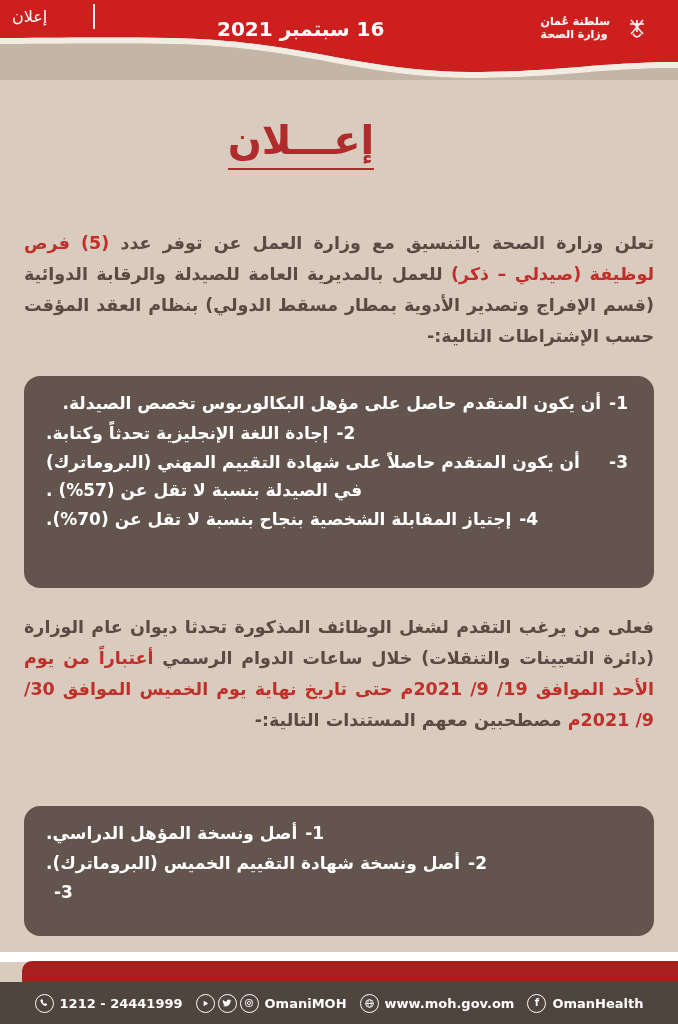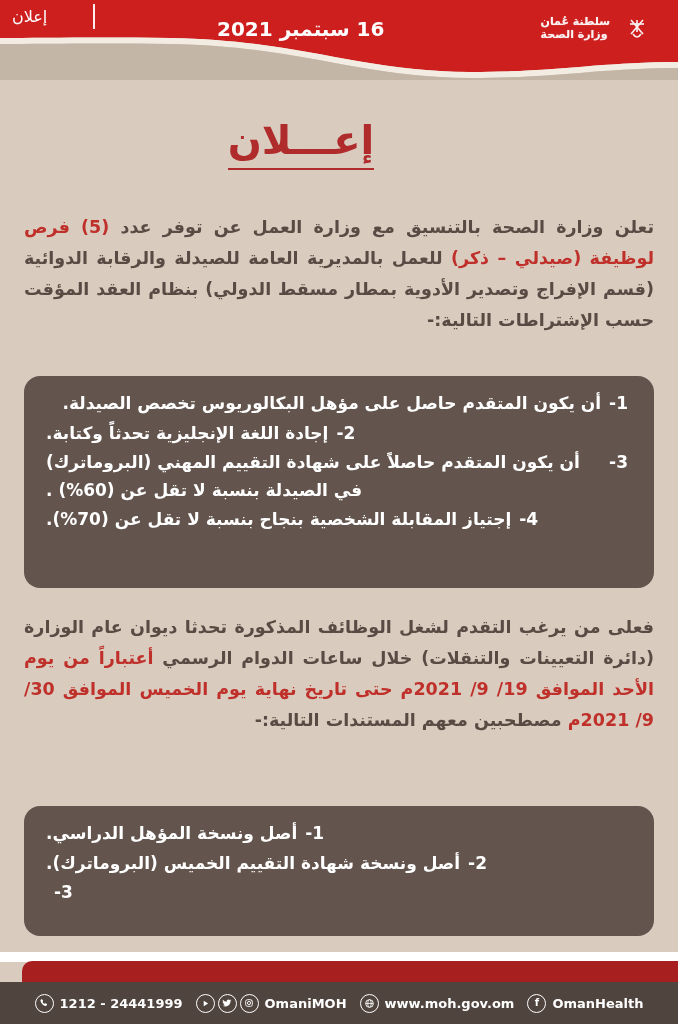--- a/index.html
+++ b/index.html
@@ -122,21 +122,21 @@
     width: 630px;
     direction: rtl;
     text-align: justify;
     text-align-last: right;
     color: #5a4a44;
     font-size: 17.5px;
     font-weight: bold;
     line-height: 1.78;
     z-index: 4;
   }
-  .para.intro { top: 212px; }
+  .para.intro { top: 228px; }
   .para.middle { top: 612px; }
   .hl { color: #c0302b; }
 
   
   .box {
     position: absolute;
     left: 24px;
     width: 630px;
     background: #63554e;
     border-radius: 16px;
@@ -283,21 +283,21 @@
       <li>
         <span class="num">1-</span>
         <span class="txt">أن يكون المتقدم حاصل على مؤهل البكالوريوس تخصص الصيدلة.</span>
       </li>
       <li>
         <span class="num">2-</span>
         <span class="txt">إجادة اللغة الإنجليزية تحدثاً وكتابة.</span>
       </li>
       <li>
         <span class="num">3-</span>
-        <span class="txt">أن يكون المتقدم حاصلاً على شهادة التقييم المهني (البروماترك) في الصيدلة بنسبة لا تقل عن (60%) .</span>
+        <span class="txt">أن يكون المتقدم حاصلاً على شهادة التقييم المهني (البروماترك) في الصيدلة بنسبة لا تقل عن (57%) .</span>
       </li>
       <li>
         <span class="num">4-</span>
         <span class="txt">إجتياز المقابلة الشخصية بنجاح بنسبة لا تقل عن (70%).</span>
       </li>
     </ol>
   </div>
 
   <div class="para middle"><span>فعلى من يرغب التقدم لشغل الوظائف المذكورة تحدثا ديوان عام الوزارة (دائرة التعيينات والتنقلات) خلال ساعات الدوام الرسمي </span><span class="hl">أعتباراً من يوم الأحد الموافق 19/ 9/ 2021م حتى تاريخ نهاية يوم الخميس الموافق 30/ 9/ 2021م</span><span> مصطحبين معهم المستندات التالية:-</span></div>
 

